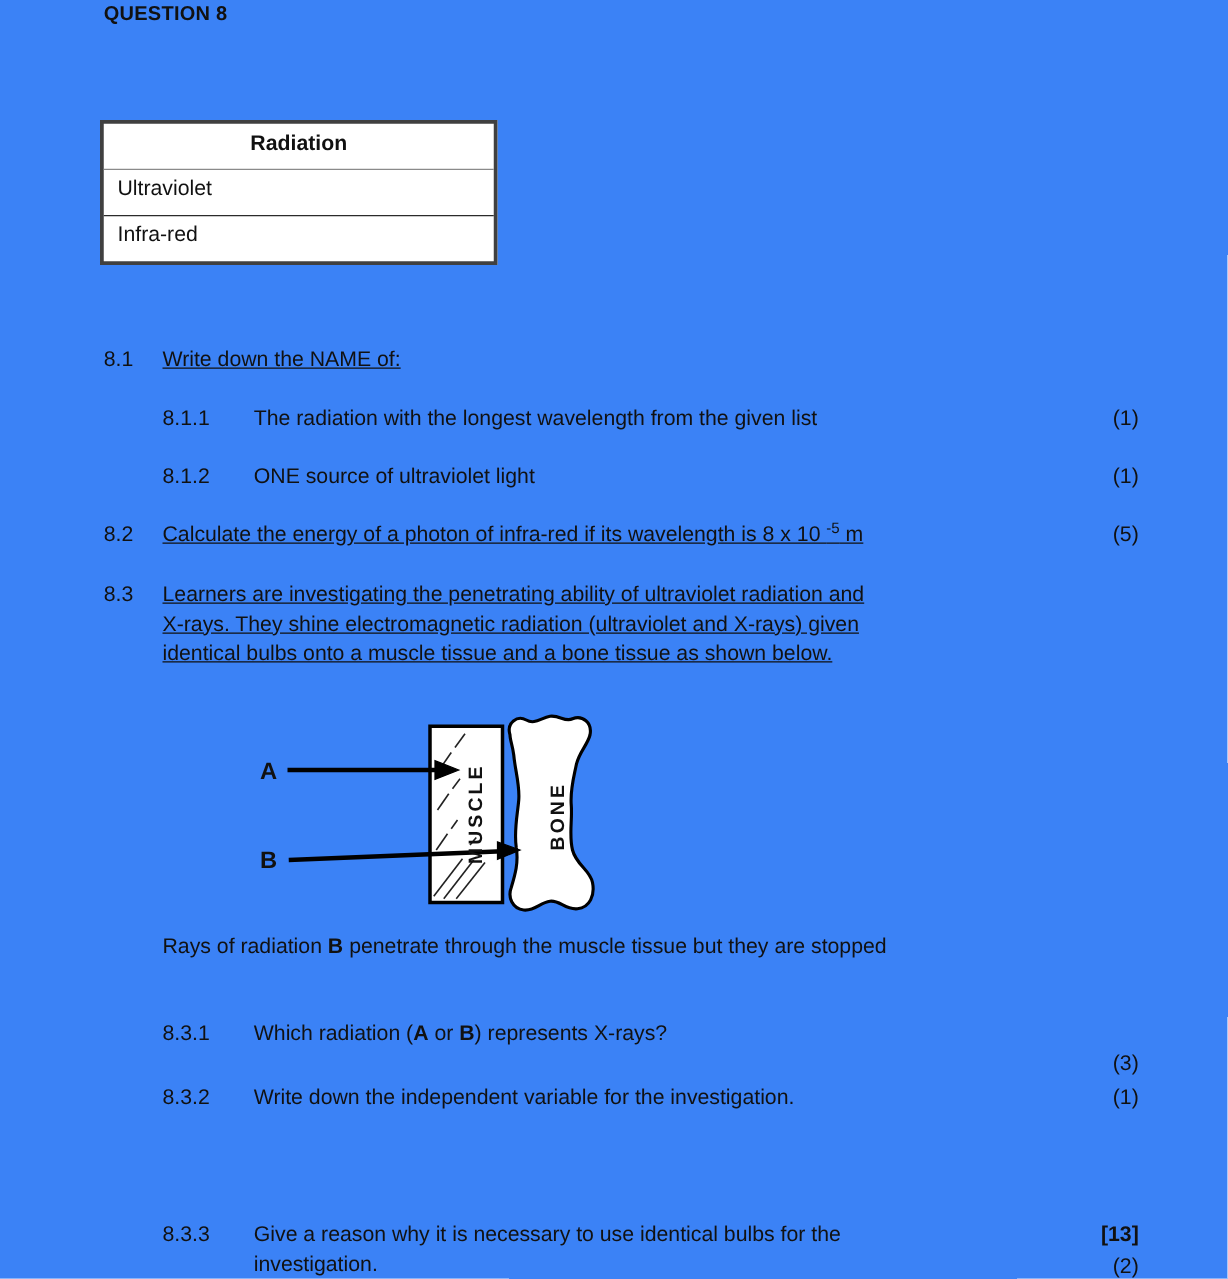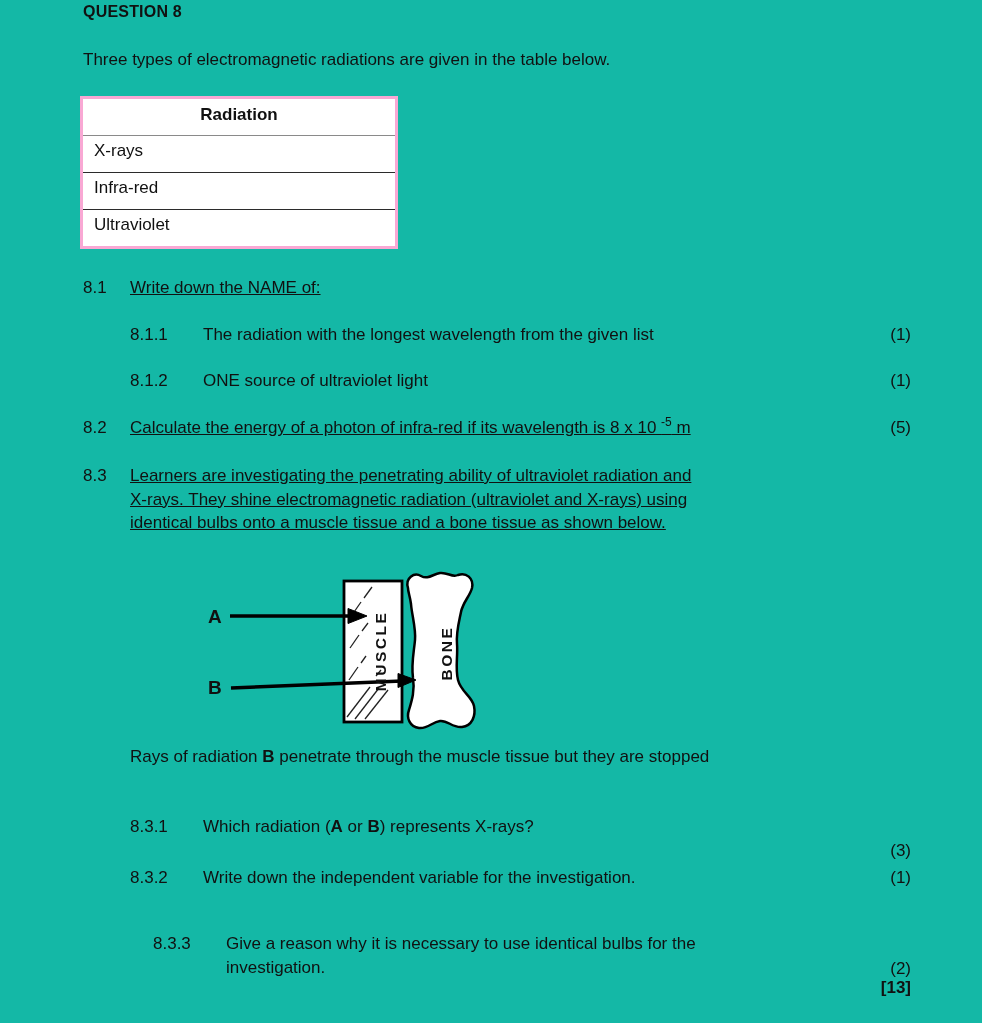--- a/index.html
+++ b/index.html
@@ -1,29 +1,29 @@
 <!DOCTYPE html>
 <html><head>
 <meta charset="utf-8">
 <style>
   html,body { margin:0; padding:0; background:#fff; }
   .page {
-    position:relative; width:982px; height:1023px; background:#14b8a6;
+    position:relative; width:982px; height:1023px; background:#3b82f6;
     font-family:"Liberation Sans", sans-serif; font-size:17px; color:#111;
     overflow:hidden;
   }
   .abs { position:absolute; }
   .b { font-weight:bold; }
   .title { left:83px; top:3px; font-weight:bold; font-size:16px; letter-spacing:0.2px; }
   .intro { left:83px; top:50px; }
 
   
   .rad-table {
     position:absolute; left:80px; top:96px; width:318px;
-    border:3px solid #f9a8d4; background:#fff; box-sizing:border-box;
+    border:3px solid #404040; background:#fff; box-sizing:border-box;
   }
   .rad-header {
     height:37px; box-sizing:border-box; padding-top:6px;
     text-align:center; font-weight:bold; border-bottom:1.5px solid #8a8a8a;
   }
   .rad-row {
     height:37px; box-sizing:border-box; padding:5px 0 0 11px;
     border-bottom:1.5px solid #2b2b2b;
   }
   .rad-row:last-child { height:36px; border-bottom:none; }
@@ -41,27 +41,25 @@
   
   .diagram { position:absolute; left:200px; top:570px; width:290px; height:168px; }
   .diagram svg { display:block; }
 </style>
 </head>
 <body>
 
 <div class="page">
 
   <div class="abs title">QUESTION 8</div>
-  <div class="abs intro">Three types of electromagnetic radiations are given in the table below.</div>
 
   <div class="rad-table">
     <div class="rad-header">Radiation</div>
-    <div class="rad-row">X-rays</div>
+    <div class="rad-row">Ultraviolet</div>
     <div class="rad-row">Infra-red</div>
-    <div class="rad-row">Ultraviolet</div>
   </div>
 
   <div class="qrow" style="left:83px; top:276px;">
     <span class="num">8.1</span>
     <div class="ind1">Write down the NAME of:</div>
   </div>
 
   <div class="qrow" style="left:130px; top:323px;">
     <span class="num">8.1.1</span>
     <div class="ind2">The radiation with the longest wavelength from the given list</div>
@@ -77,21 +75,21 @@
   <div class="qrow" style="left:83px; top:416px;">
     <span class="num">8.2</span>
     <div class="ind1"><span>Calculate the energy of a photon of infra-red if its wavelength is 8 x 10 </span><sup>-5</sup><span> m</span></div>
     <span class="mark">(5)</span>
   </div>
 
   <div class="qrow" style="left:83px; top:464px;">
     <span class="num">8.3</span>
     <div class="ind1">
       <div>Learners are investigating the penetrating ability of ultraviolet radiation and</div>
-      <div>X-rays. They shine electromagnetic radiation (ultraviolet and X-rays) using</div>
+      <div>X-rays. They shine electromagnetic radiation (ultraviolet and X-rays) given</div>
       <div>identical bulbs onto a muscle tissue and a bone tissue as shown below.</div>
     </div>
   </div>
 
   <div class="diagram">
     <svg width="290" height="168" viewBox="0 0 290 168" xmlns="http://www.w3.org/2000/svg">
 
       <path d="M 208,18 C 205,8 214,2 221,6 C 228,10 233,4 240,3 C 248,2 252,8 258,5
            C 266,2 274,8 272,18 C 270,26 263,32 261,42 C 259,52 256,62 257,74
            C 258,86 255,98 258,110 C 261,122 272,126 274,136 C 276,146 272,156 262,157
@@ -146,21 +144,21 @@
     </div>
     <span class="mark" style="top:23.5px;">(3)</span>
   </div>
 
   <div class="qrow" style="left:130px; top:866px;">
     <span class="num">8.3.2</span>
     <div class="ind2">Write down the independent variable for the investigation.</div>
     <span class="mark">(1)</span>
   </div>
 
-  <div class="qrow" style="left:130px; top:932px;margin-left:23px;">
+  <div class="qrow" style="left:130px; top:976px;">
     <span class="num">8.3.3</span>
     <div class="ind2">
       <div>Give a reason why it is necessary to use identical bulbs for the</div>
       <div>investigation.</div>
     </div>
     <span class="mark" style="top:25px;">(2)</span>
   </div>
 
   <div class="total">[13]</div>
 

